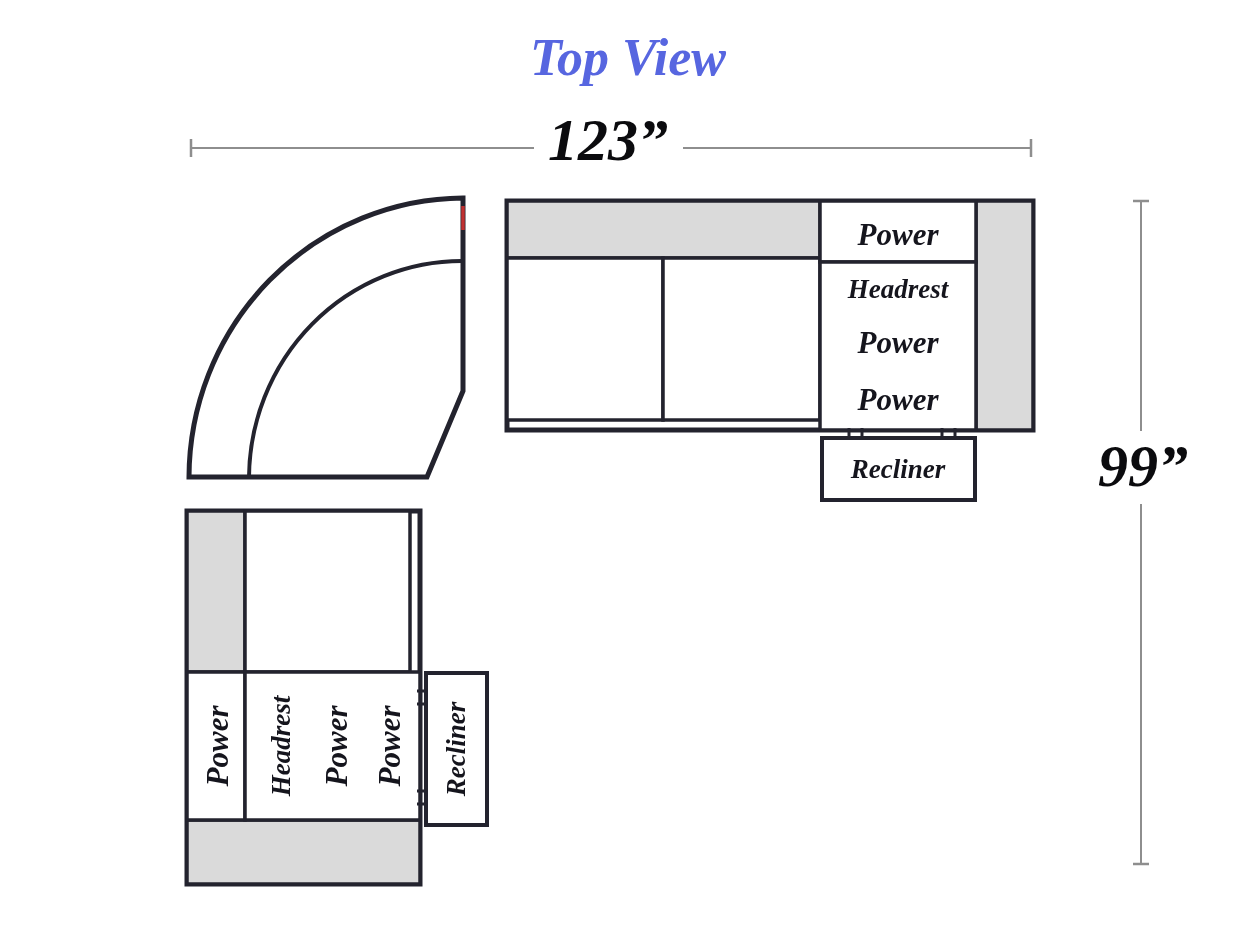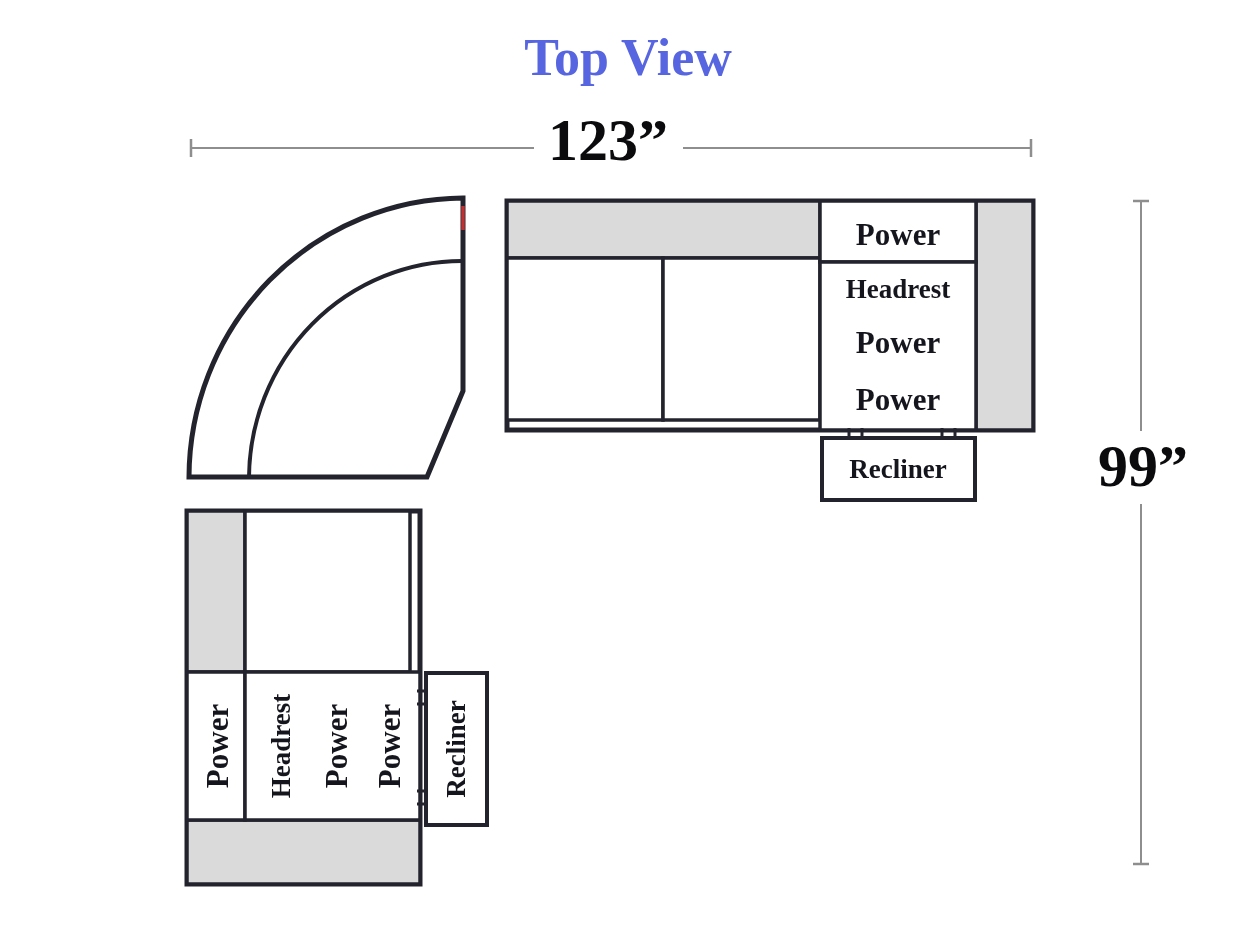--- a/index.html
+++ b/index.html
@@ -1,17 +1,17 @@
 <!DOCTYPE html>
 <html style="--title: #5766e0; --outline: #23232e; --fill: #dadada; --dim_line: #8e8e8e; --label_text: #15151d; --accent_red: #c03030;"><head>
 <meta charset="utf-8">
 <style>
   html,body{margin:0;padding:0;background:#ffffff;}
   .canvas{position:relative;width:1250px;height:950px;background:#ffffff;overflow:hidden;
-          font-family:"Liberation Serif",serif;}
+          font-family:"Liberation Serif",serif;font-style:italic;}
   svg{display:block;}
   text{text-anchor:middle;dominant-baseline:central;}
   .title-text{font-family:"Liberation Serif",serif;font-weight:700;font-size:52px;fill:var(--title,#5766e0);}
   .dim-text{font-family:"Liberation Serif",serif;font-weight:700;font-size:60px;fill:#0b0b0e;}
   .lbl{font-family:"Liberation Serif",serif;font-weight:700;font-size:31px;fill:var(--label_text,#15151d);}
   .lbl-sm{font-family:"Liberation Serif",serif;font-weight:700;font-size:27px;fill:var(--label_text,#15151d);}
   .frame{fill:#ffffff;stroke:var(--outline,#23232e);stroke-width:5;}
   .cell{fill:#ffffff;stroke:var(--outline,#23232e);stroke-width:3.5;}
   .cell.gray{fill:var(--fill,#dadada);}
   .box{fill:#ffffff;stroke:var(--outline,#23232e);stroke-width:4;}

